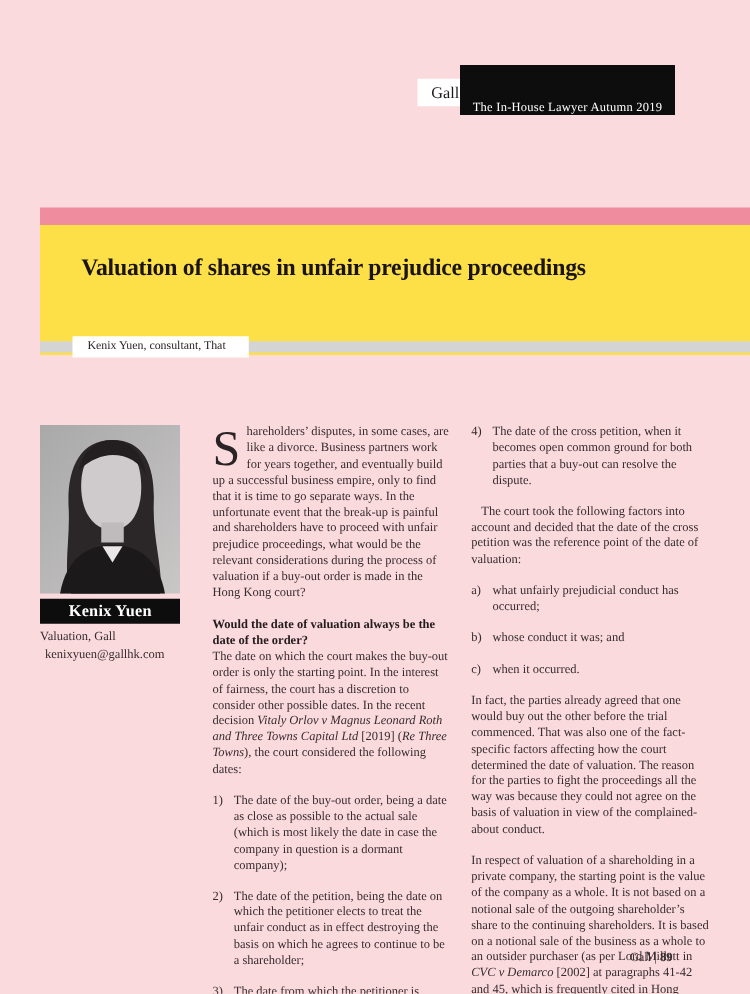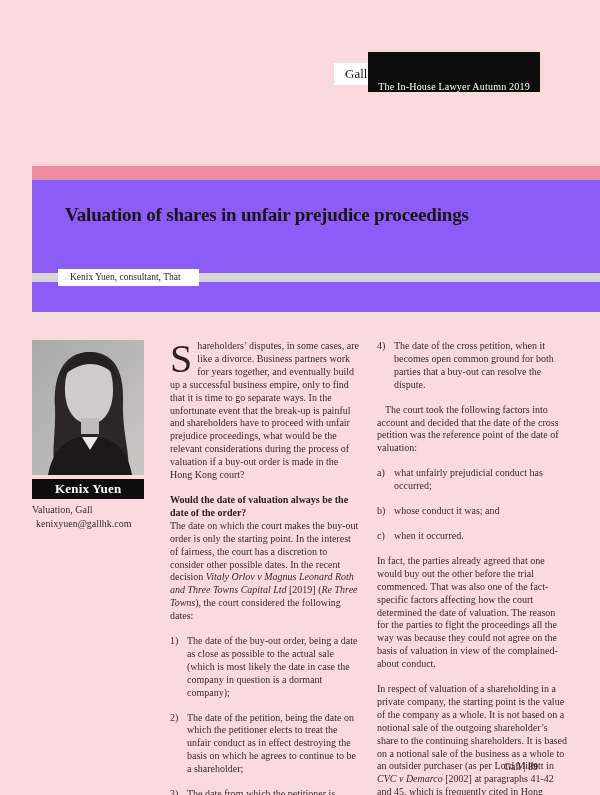--- a/index.html
+++ b/index.html
@@ -28,22 +28,22 @@
     display:flex; align-items:flex-end; justify-content:center;
     font-size:10px; letter-spacing:0.2px; white-space:nowrap;
   }
 
   
   .accent-bar {
     position:absolute; left:32px; top:166px; right:0; height:14px;
     background:#ef8c9d;
   }
   .white-band {
-    position:absolute; left:32px; top:180px; right:0; height:132px;
-    background:#8b5cf6;
+    position:absolute; left:32px; top:180px; right:0; height:104px;
+    background:#fde047;
   }
   .page-title {
     position:absolute; left:33px; top:24px;
     font-size:19px; font-weight:bold; color:#1a1416;
     letter-spacing:-0.2px;
   }
   .byline-bar {
     position:absolute; left:0; right:0; top:93px; height:9px;
     background:#d4d4d4;
   }

